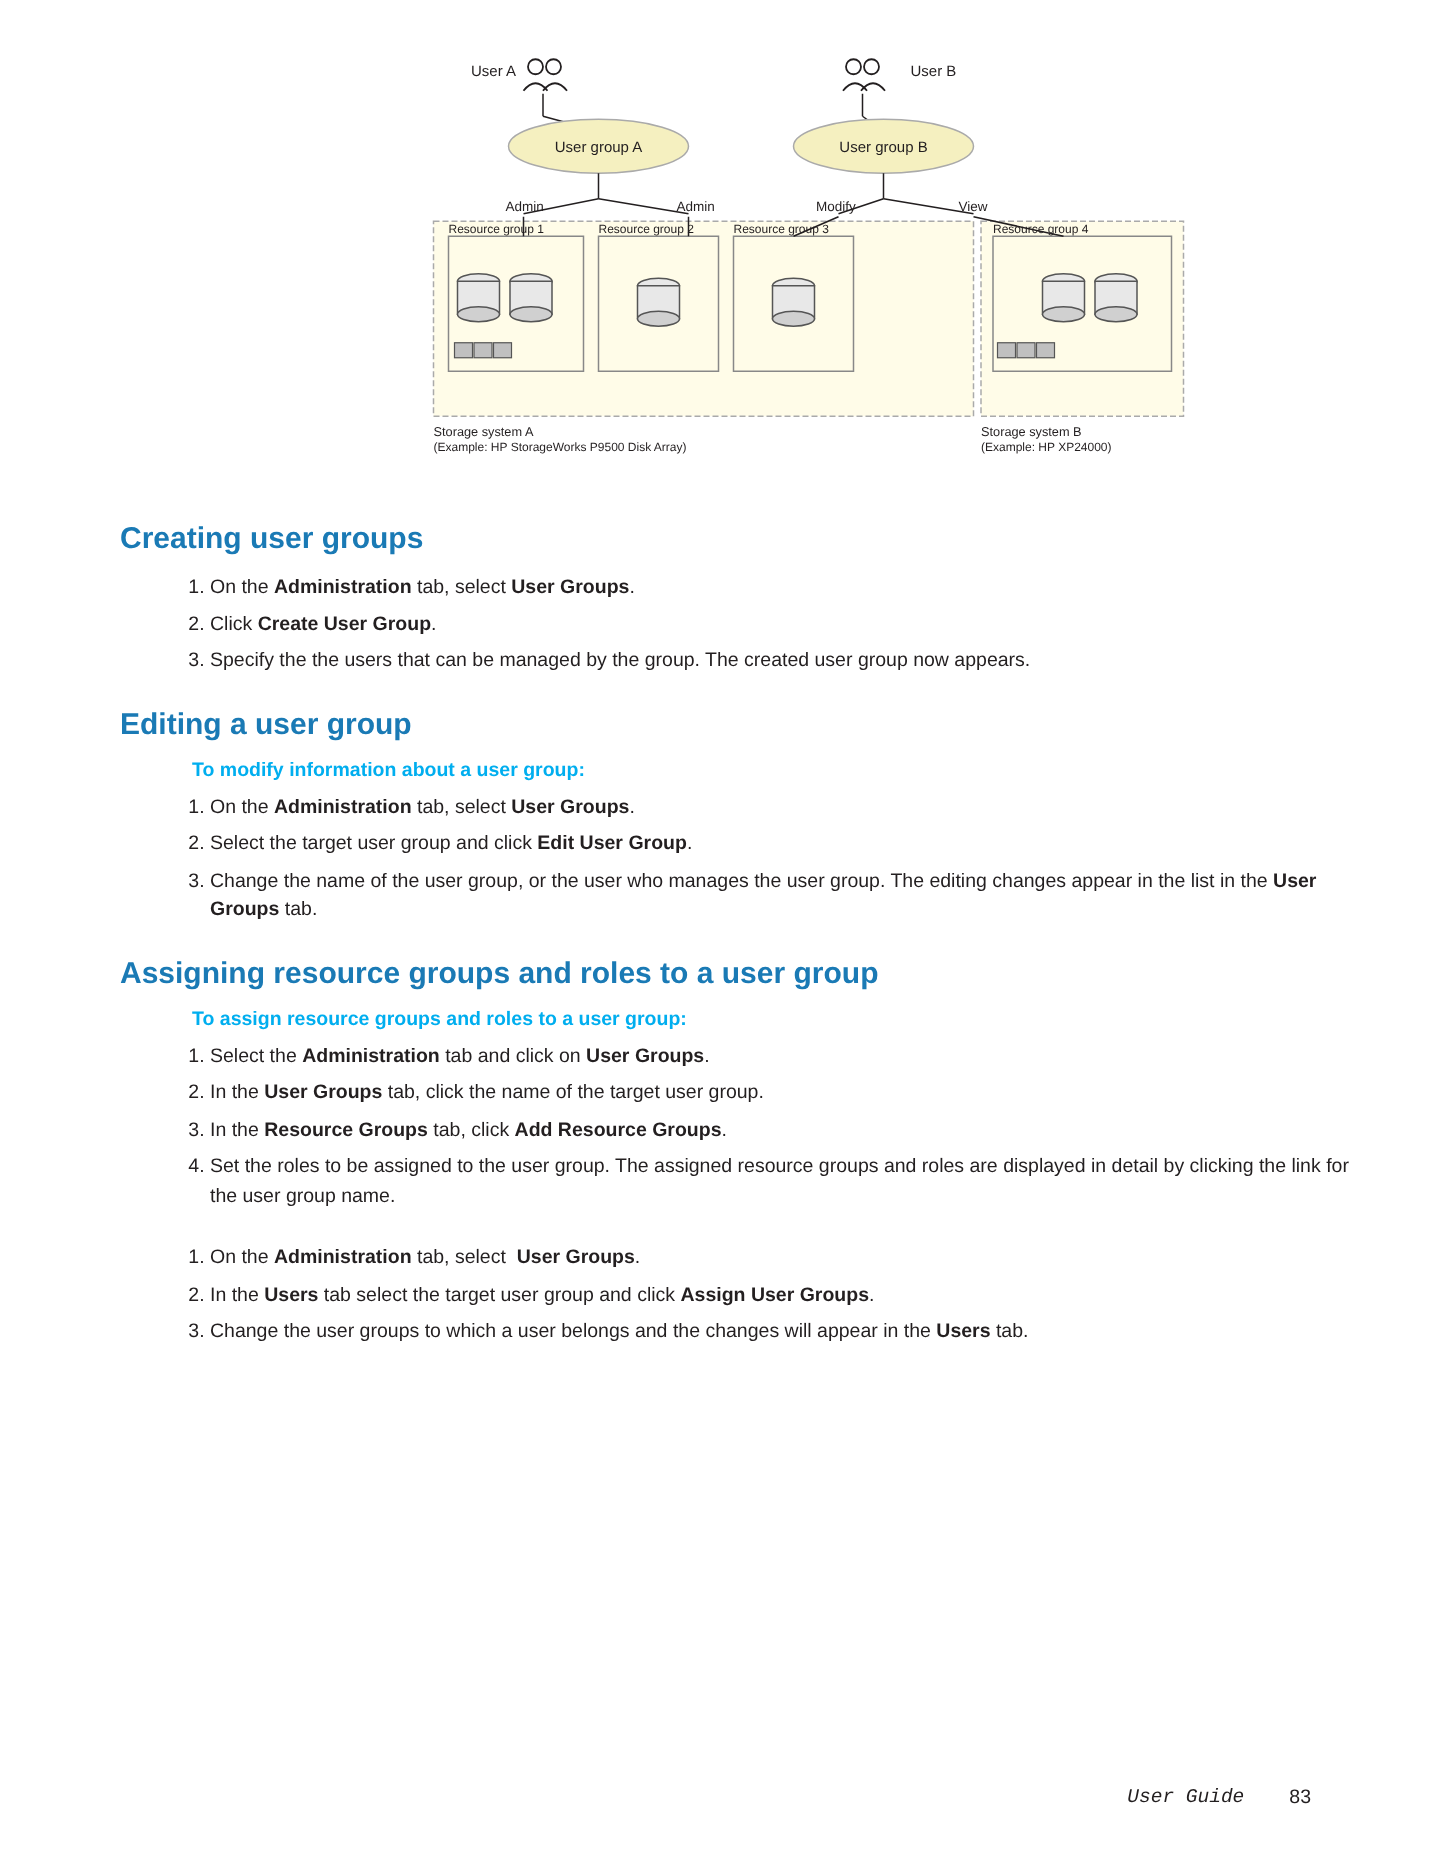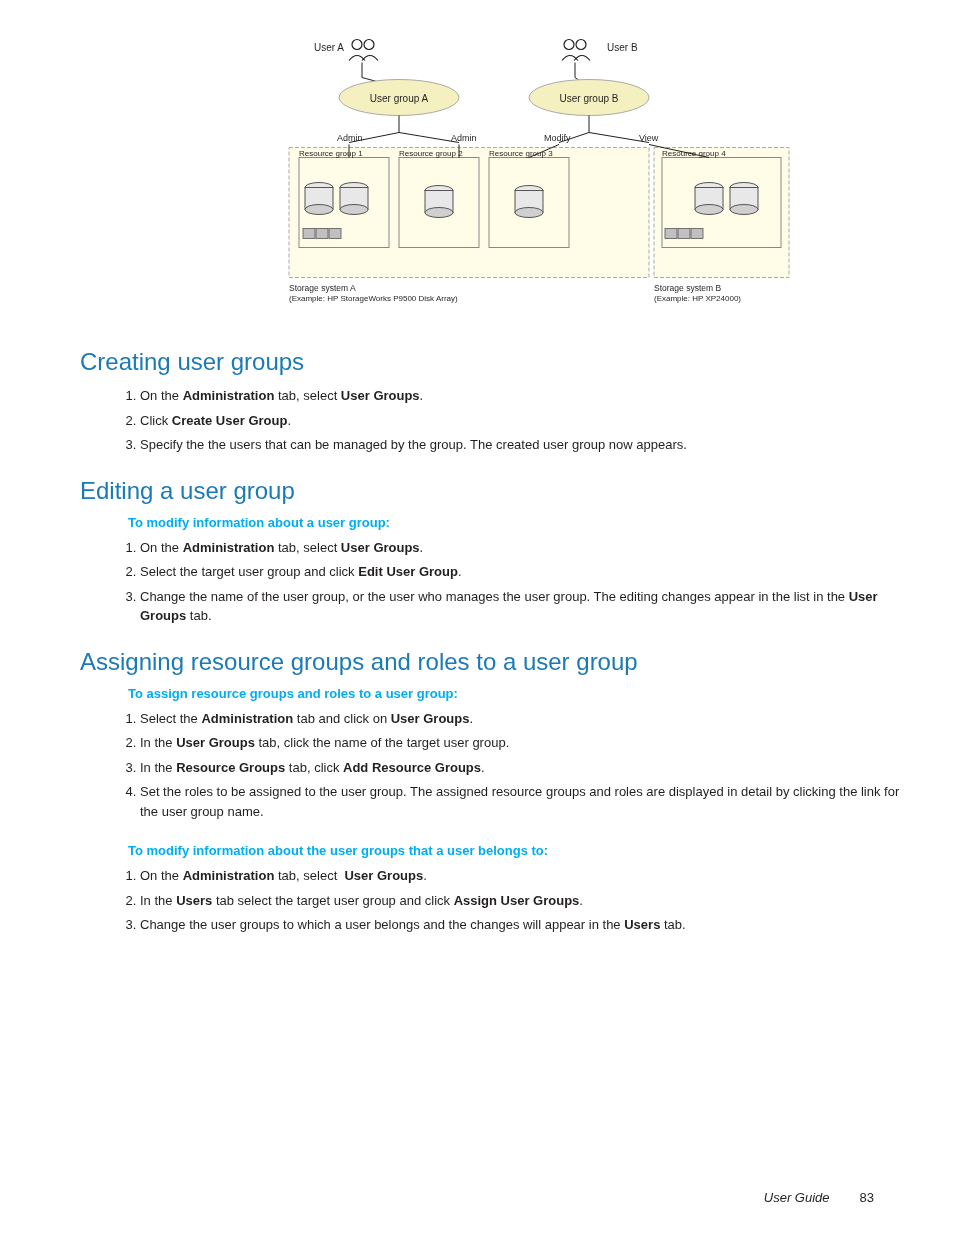--- a/index.html
+++ b/index.html
@@ -34,22 +34,22 @@
     }
 
     
     .diagram svg {
       width: 100%;
       height: 100%;
     }
 
     
     .section-title {
-      font-size: 24px;
-      font-weight: normal;
+      font-size: 20px;
+      font-weight: bold;
       color: #1a7ab5;
       margin-bottom: 10px;
       margin-top: 20px;
       font-family: Arial, Helvetica, sans-serif;
     }
 
     .subsection-title {
       font-size: 13px;
       font-weight: bold;
       color: #00aeef;
@@ -80,20 +80,21 @@
       right: 80px;
       font-size: 13px;
       color: #231f20;
       display: flex;
       align-items: center;
       gap: 30px;
     }
 
     .footer-text {
       font-style: italic;
+      font-family: Liberation Mono, monospace;
     }
 
     .footer-pagenum {
       font-weight: normal;
     }
   </style>
 </head>
 <body>
 
 <div class="page">
@@ -252,21 +253,20 @@
         <li>
           In the <span class="bold">Resource Groups</span> tab, click <span class="bold">Add Resource Groups</span>.
         </li>
         <li>
           Set the roles to be assigned to the user group. The assigned resource groups and roles are displayed in detail by clicking the link for the user group name.
         </li>
       </ol>
     </div>
 
     <div class="section">
-      <div class="subsection-title">To modify information about the user groups that a user belongs to:</div>
       <ol>
         <li>
           On the <span class="bold">Administration</span> tab, select &nbsp;<span class="bold">User Groups</span>.
         </li>
         <li>
           In the <span class="bold">Users</span> tab select the target user group and click <span class="bold">Assign User Groups</span>.
         </li>
         <li>
           Change the user groups to which a user belongs and the changes will appear in the <span class="bold">Users</span> tab.
         </li>

